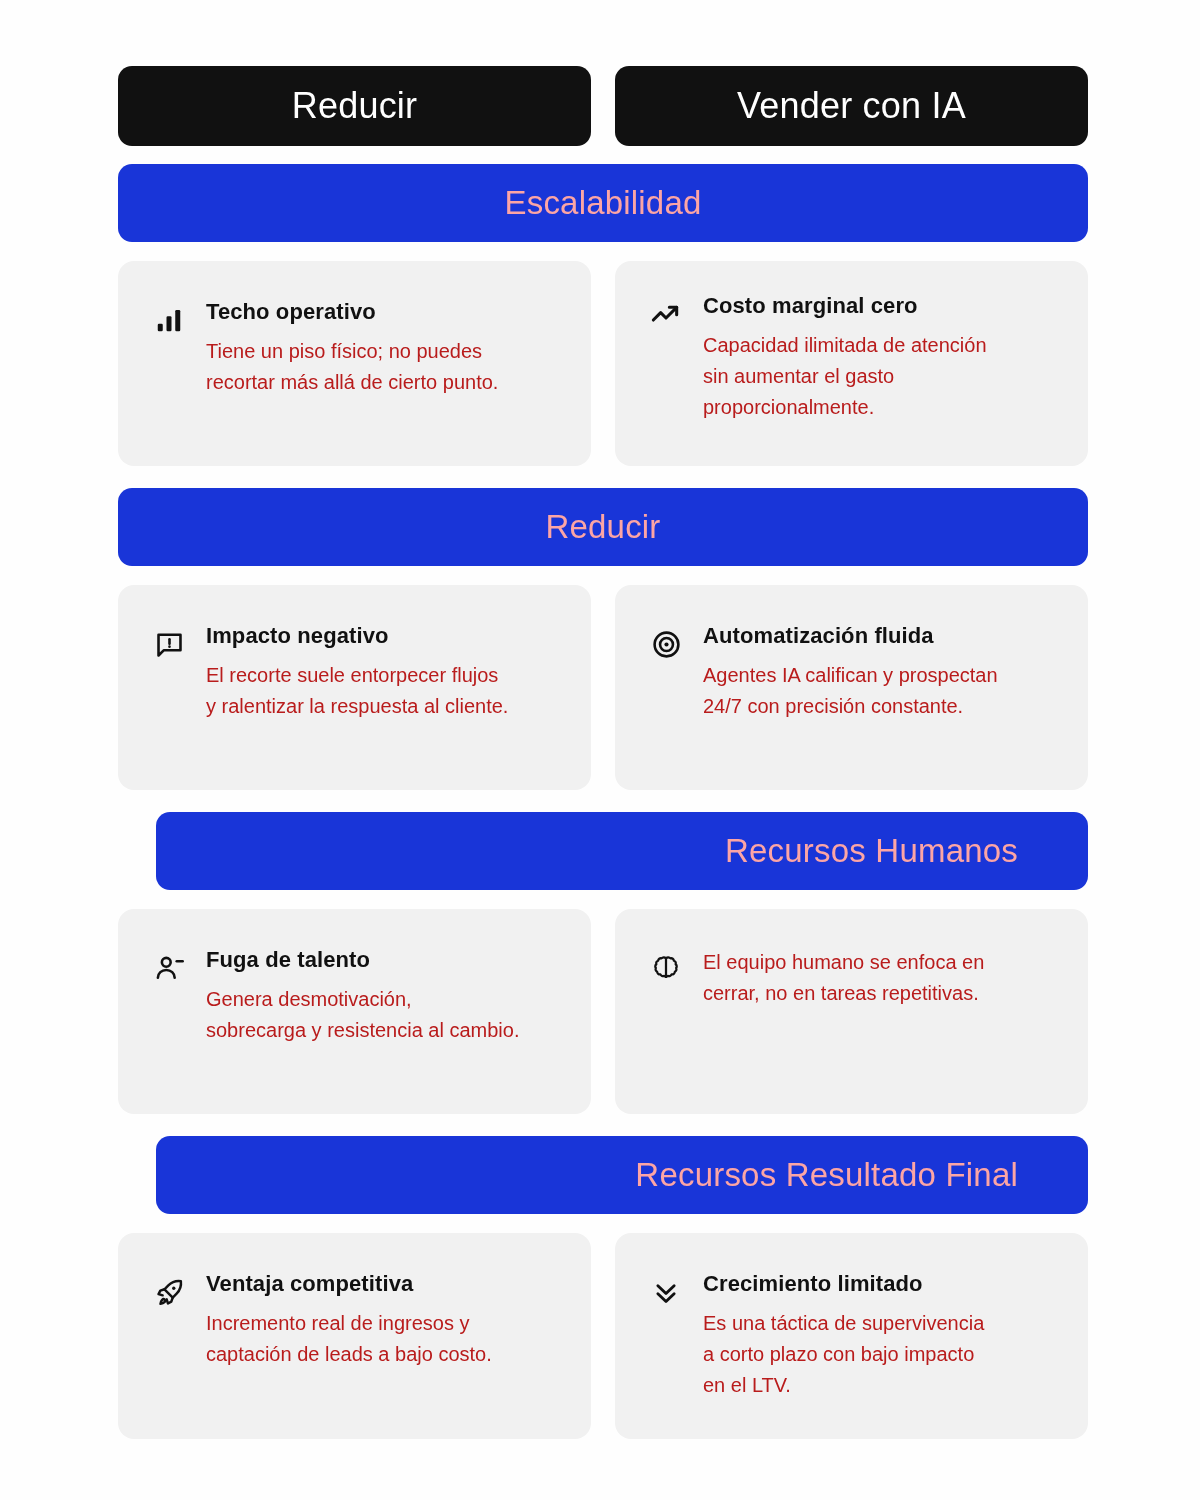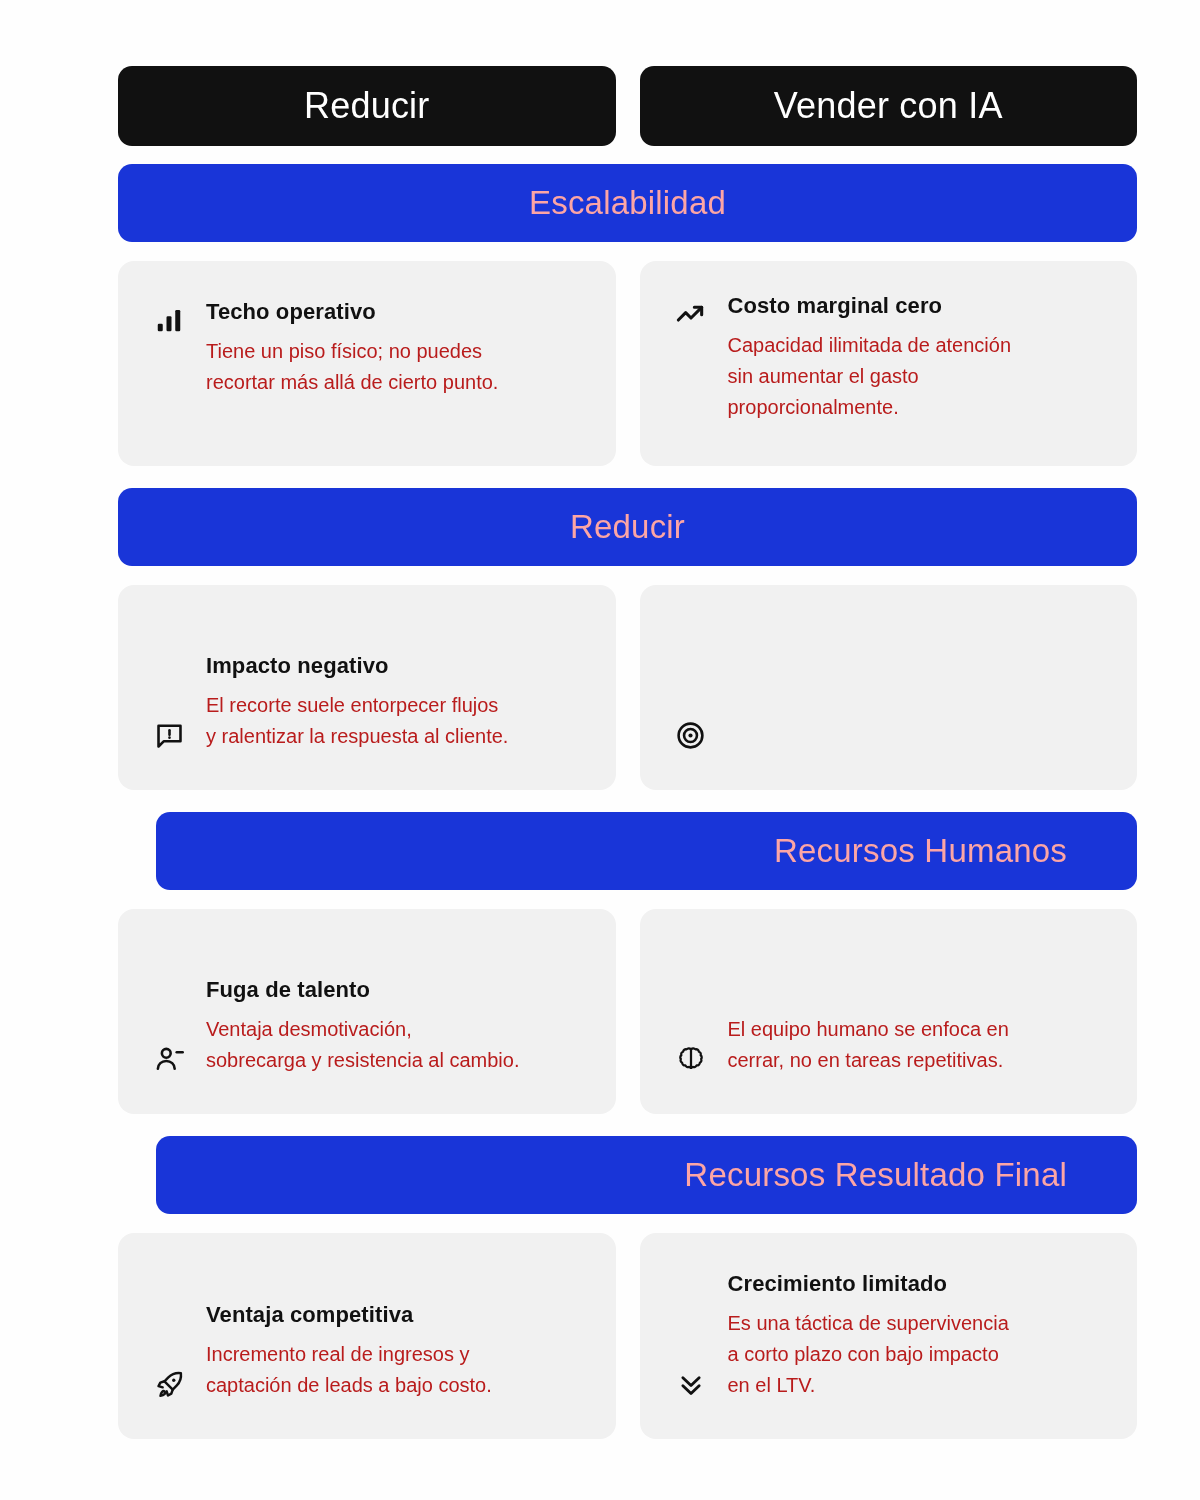--- a/index.html
+++ b/index.html
@@ -12,21 +12,21 @@
     background: #ffffff;
     font-family: "Liberation Sans", sans-serif;
     -webkit-font-smoothing: antialiased;
     overflow: hidden;
   }
 
   .page {
     box-sizing: border-box;
     width: 1200px;
     height: 1500px;
-    padding: 66px 63px 0 118px;
+    padding: 66px 112px 0 118px;
     background: #fefefe;
   }
 
   
   .col-headers {
     display: flex;
     gap: 24px;
     margin-bottom: 18px;
   }
   .col-pill {
@@ -71,21 +71,21 @@
     flex: 1 1 0;
     background: #f1f1f1;
     border-radius: 16px;
     box-sizing: border-box;
     padding: 38px 34px 38px 34px;
     display: flex;
     align-items: flex-start;
     gap: 20px;
   }
   .card.h-short { min-height: 205px; }
-  .card.h-tall  { min-height: 205px; align-items: flex-end; }
+  .card.h-tall  { min-height: 205px; }
 
   .card-icon {
     flex: 0 0 34px;
     width: 34px;
     height: 34px;
     margin-top: 4px;
     display: flex;
     align-items: center;
     justify-content: center;
     color: #111111;
@@ -188,20 +188,25 @@
       </div>
 
       <div class="card h-tall">
         <span class="card-icon">
           <svg width="31" height="31" viewBox="0 0 24 24" fill="none" stroke="currentColor" stroke-width="2" aria-hidden="true">
             <circle cx="12" cy="12" r="9.2"></circle>
             <circle cx="12" cy="12" r="5"></circle>
             <circle cx="12" cy="12" r="1.6" fill="currentColor" stroke="none"></circle>
           </svg>
         </span>
+        <div class="card-body">
+          <div class="card-title">Automatización fluida</div>
+          <div class="card-desc">Agentes IA califican y prospectan
+24/7 con precisión constante.</div>
+        </div>
       </div>
 
     </div>
   </div>
 
   <div class="section">
     <div class="section-bar shift-left">
       <span>Recursos Humanos</span>
     </div>
     <div class="card-row">
@@ -209,21 +214,21 @@
       <div class="card h-tall">
         <span class="card-icon">
           <svg width="31" height="31" viewBox="0 0 24 24" fill="none" stroke="currentColor" stroke-width="2" stroke-linecap="round" stroke-linejoin="round" aria-hidden="true">
             <circle cx="9.5" cy="7.2" r="3.4"></circle>
             <path d="M3 19.2c0-3.6 2.9-6.1 6.5-6.1s6.5 2.5 6.5 6.1"></path>
             <line x1="17.6" y1="6.4" x2="22.2" y2="6.4"></line>
           </svg>
         </span>
         <div class="card-body">
           <div class="card-title">Fuga de talento</div>
-          <div class="card-desc">Ventaja desmotivación,
+          <div class="card-desc">Genera desmotivación,
 sobrecarga y resistencia al cambio.</div>
         </div>
       </div>
 
       <div class="card h-tall">
         <span class="card-icon">
           <svg width="30" height="30" viewBox="0 0 24 24" fill="none" stroke="currentColor" stroke-width="1.8" stroke-linecap="round" stroke-linejoin="round" aria-hidden="true">
             <path d="M12 4.2c-1-1-2.7-1-3.6.1-1.3-.4-2.6.5-2.7 1.9-1.2.3-1.9 1.6-1.4 2.8-1 .7-1.2 2.1-.4 3-.6 1.1-.1 2.5 1 3 .1 1.3 1.3 2.3 2.6 2.1.5 1.2 1.9 1.8 3.1 1.2.4.5.9.8 1.4.8"></path>
             <path d="M12 4.2c1-1 2.7-1 3.6.1 1.3-.4 2.6.5 2.7 1.9 1.2.3 1.9 1.6 1.4 2.8 1 .7 1.2 2.1.4 3 .6 1.1.1 2.5-1 3-.1 1.3-1.3 2.3-2.6 2.1-.5 1.2-1.9 1.8-3.1 1.2-.4.5-.9.8-1.4.8"></path>
             <line x1="12" y1="4.2" x2="12" y2="19.1"></line>

